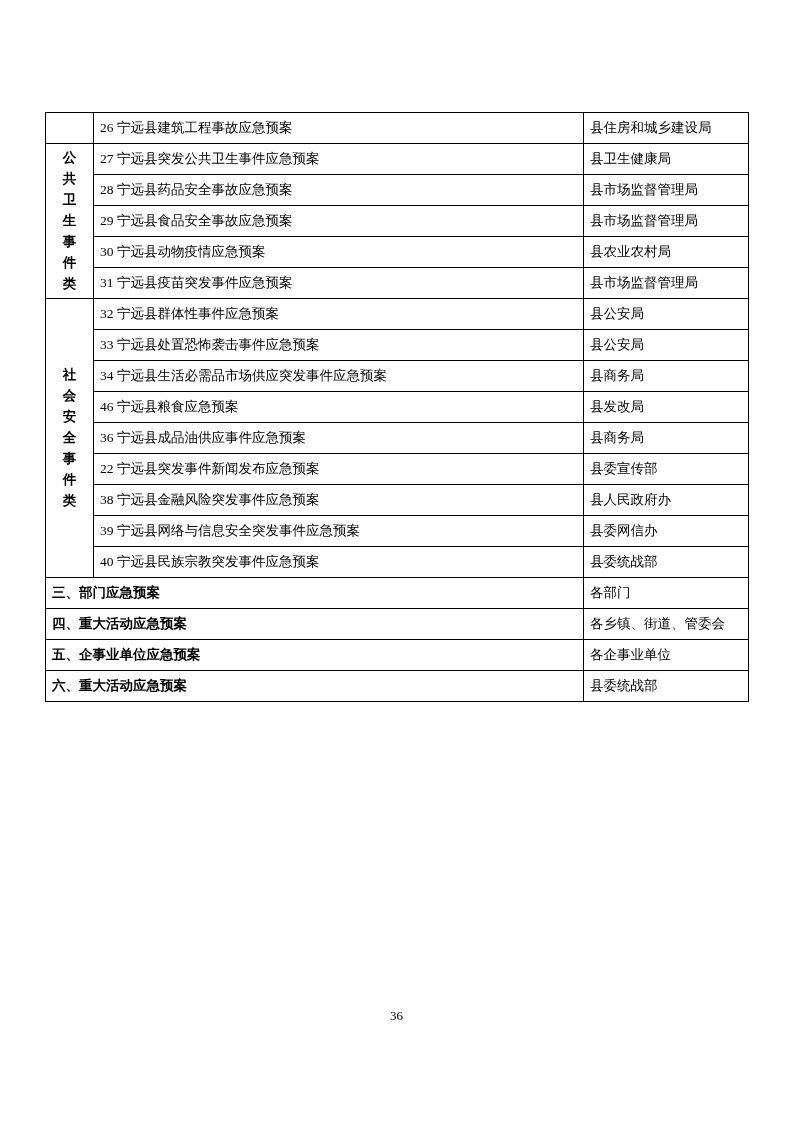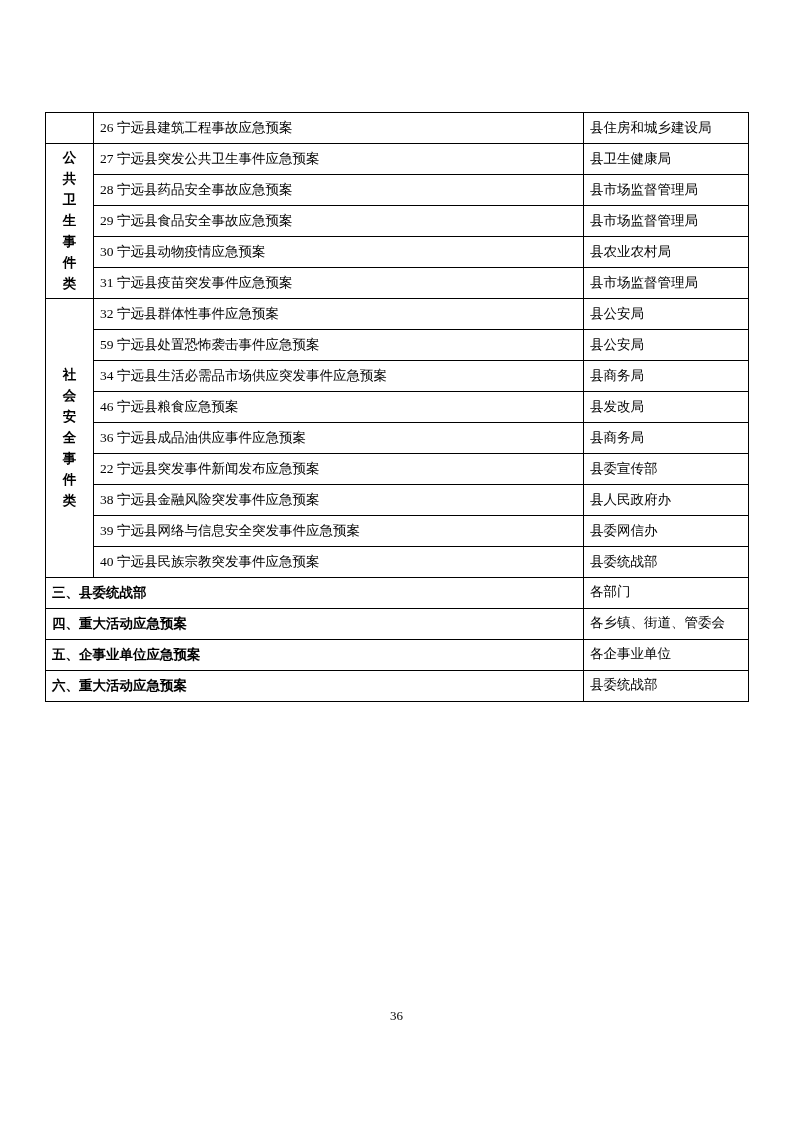--- a/index.html
+++ b/index.html
@@ -57,21 +57,20 @@
     white-space: nowrap;
   }
   td.org-cell {
     width: 165px;
     text-align: left;
   }
   td.org-cell-left {
     width: 165px;
     text-align: left;
     padding-left: 8px;
-    font-family: Liberation Mono, monospace;
   }
   td.section-cell {
     text-align: left;
     padding-left: 8px;
     font-weight: bold;
     font-size: 14px;
   }
   .num {
     font-family: "Liberation Serif", "DejaVu Serif", serif;
   }
@@ -141,21 +140,21 @@
           <span class="vtext">安</span>
           <span class="vtext">全</span>
           <span class="vtext">事</span>
           <span class="vtext">件</span>
           <span class="vtext">类</span>
         </td>
         <td class="name-cell"><span class="num">32</span> <span>宁远县群体性事件应急预案</span></td>
         <td class="org-cell">县公安局</td>
       </tr>
       <tr>
-        <td class="name-cell"><span class="num">59</span> <span>宁远县处置恐怖袭击事件应急预案</span></td>
+        <td class="name-cell"><span class="num">33</span> <span>宁远县处置恐怖袭击事件应急预案</span></td>
         <td class="org-cell">县公安局</td>
       </tr>
       <tr>
         <td class="name-cell"><span class="num">34</span> <span>宁远县生活必需品市场供应突发事件应急预案</span></td>
         <td class="org-cell">县商务局</td>
       </tr>
       <tr>
         <td class="name-cell"><span class="num">46</span> <span>宁远县粮食应急预案</span></td>
         <td class="org-cell">县发改局</td>
       </tr>
@@ -174,21 +173,21 @@
       <tr>
         <td class="name-cell"><span class="num">39</span> <span>宁远县网络与信息安全突发事件应急预案</span></td>
         <td class="org-cell">县委网信办</td>
       </tr>
       <tr>
         <td class="name-cell"><span class="num">40</span> <span>宁远县民族宗教突发事件应急预案</span></td>
         <td class="org-cell">县委统战部</td>
       </tr>
 
       <tr>
-        <td class="section-cell" colspan="2">三、县委统战部</td>
+        <td class="section-cell" colspan="2">三、部门应急预案</td>
         <td class="org-cell-left">各部门</td>
       </tr>
       <tr>
         <td class="section-cell" colspan="2">四、重大活动应急预案</td>
         <td class="org-cell-left">各乡镇、街道、管委会</td>
       </tr>
       <tr>
         <td class="section-cell" colspan="2">五、企事业单位应急预案</td>
         <td class="org-cell-left">各企事业单位</td>
       </tr>

